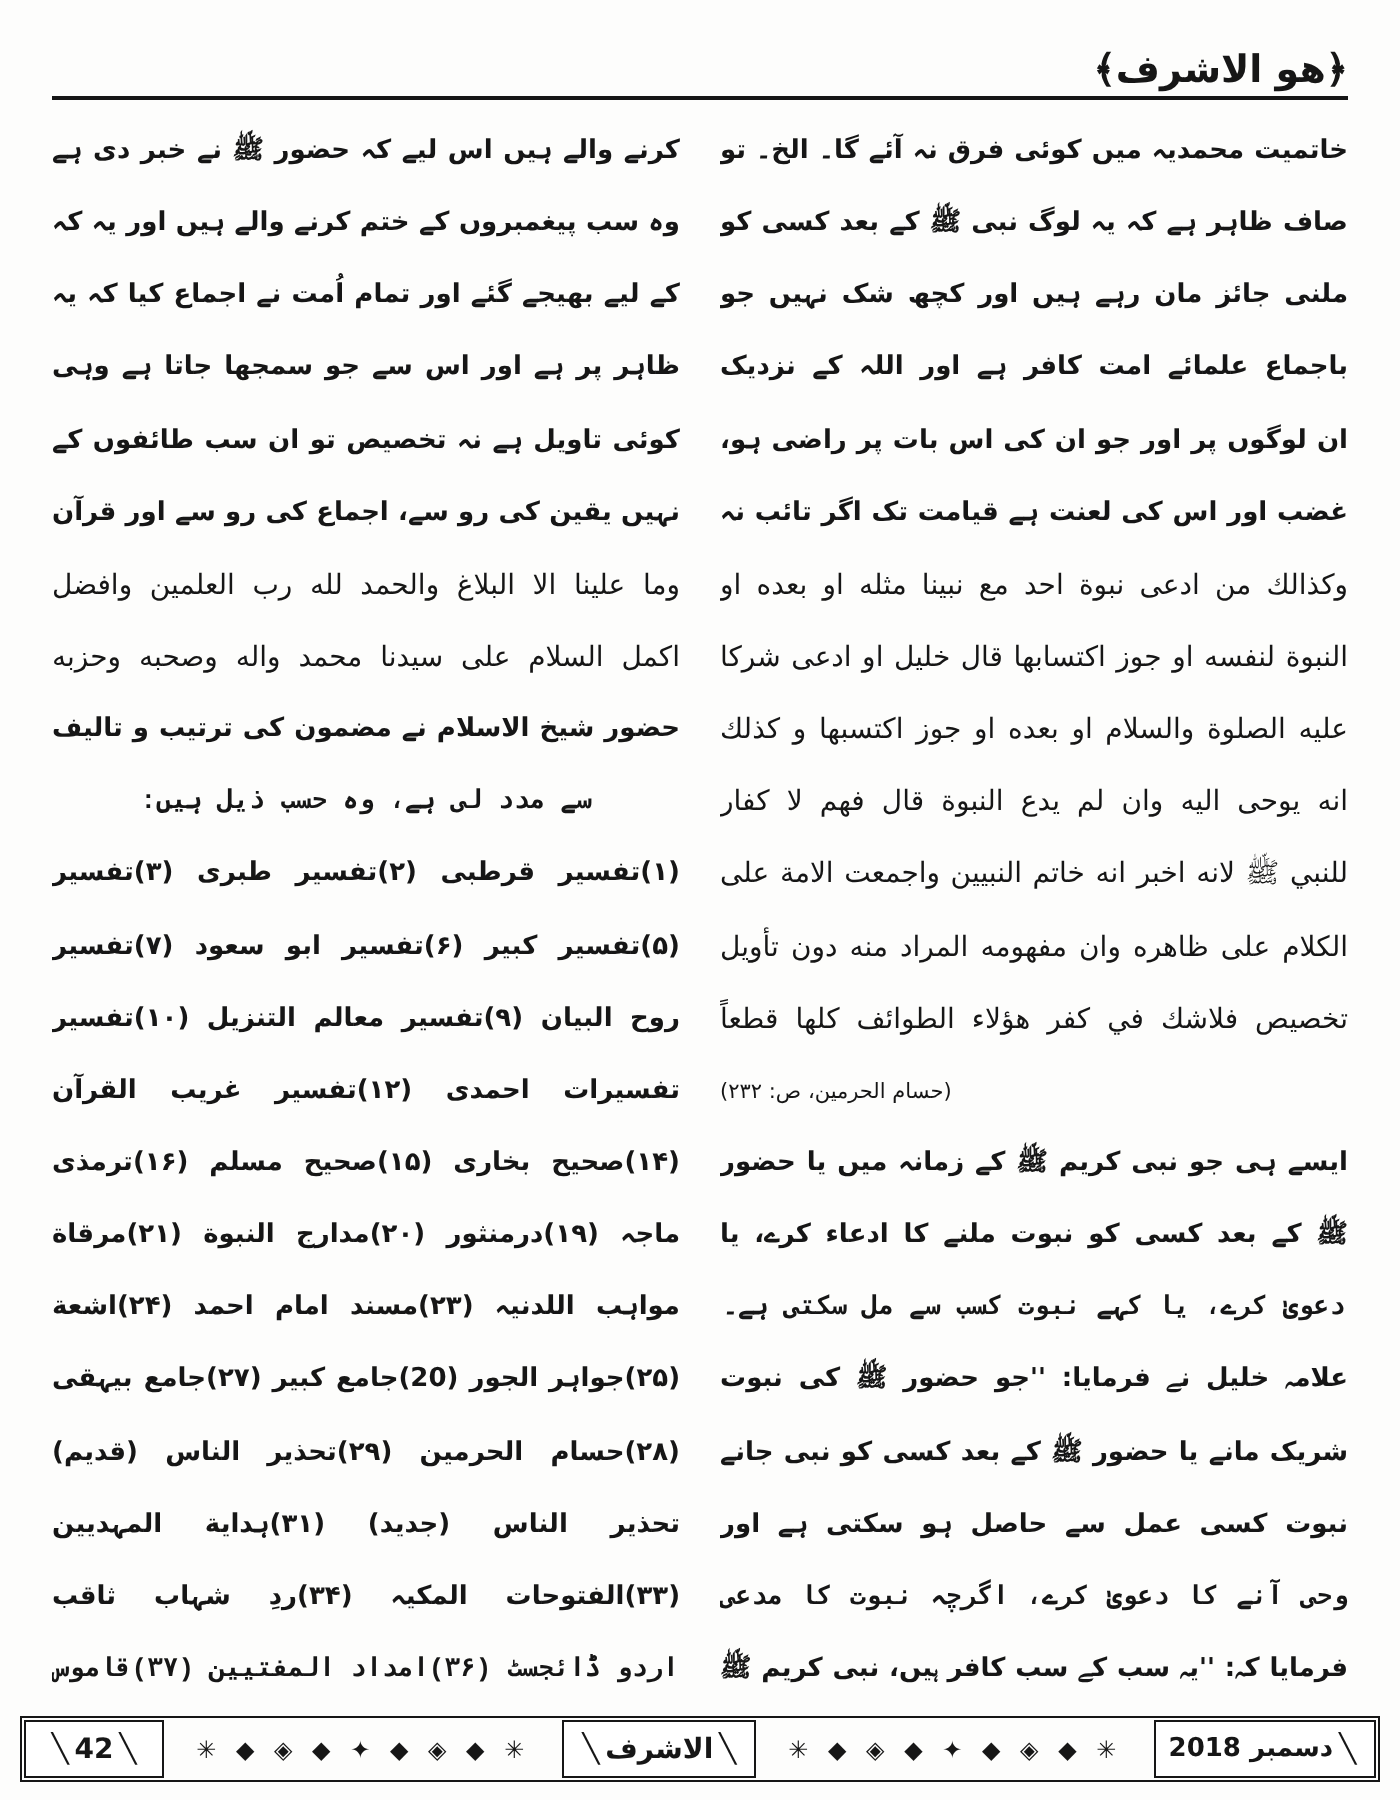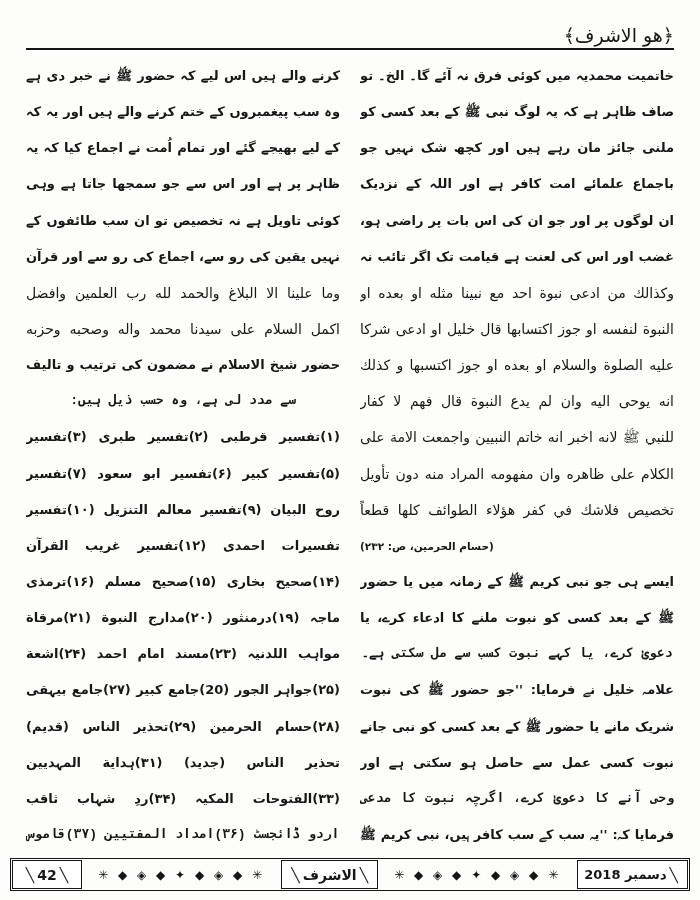--- a/index.html
+++ b/index.html
@@ -4,33 +4,33 @@
 <style>
   html,body{margin:0;padding:0;background:#e8e8e8;}
   .page{
     width:700px;height:900px;position:relative;overflow:hidden;
     background:#fdfdfc;color:#161616;direction:rtl;
     font-family:"DejaVu Sans",sans-serif;
     box-sizing:border-box;padding:12px 26px 0 26px;
   }
   
   .header{display:flex;justify-content:space-between;align-items:flex-end;height:34px;}
-  .htitle{font-size:19px;font-weight:normal;letter-spacing:0.5px;}
+  .htitle{font-size:19px;font-weight:bold;letter-spacing:0.5px;}
   .hrule{border-bottom:2.4px solid #161616;margin-top:2px;}
   
   .body{display:flex;gap:20px;margin-top:8px;}
   .col{flex:1 1 0;min-width:0;}
   .line{
     height:36.15px;line-height:36.15px;overflow:hidden;
     text-align:justify;text-align-last:justify;
     font-weight:bold;font-size:13px;
   }
   .line.a{font-weight:normal;font-size:14px;}
   .line.c{text-align-last:center;font-family:Liberation Mono, monospace;}
-  .line.q{text-align-last:left;font-weight:bold;font-size:10.5px;}
+  .line.q{text-align-last:left;font-weight:normal;font-size:10.5px;}
   
   .footer{
     position:absolute;left:10px;right:10px;bottom:9px;height:33px;
     border:1.6px solid #161616;display:flex;align-items:stretch;
     box-sizing:border-box;background:#fdfdfc;
   }
   .fbox{
     border:1.4px solid #161616;margin:1px;display:flex;align-items:center;
     padding:0 6px;font-weight:bold;white-space:nowrap;background:#fff;
   }

